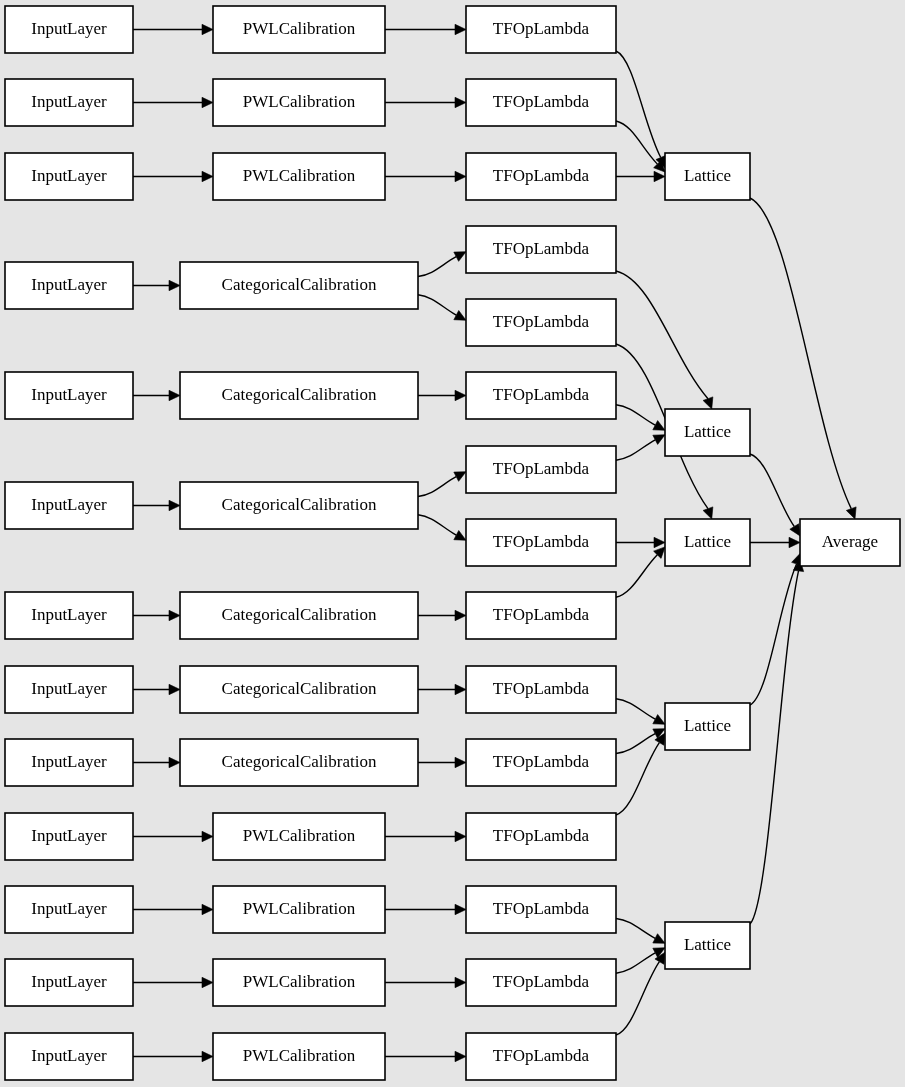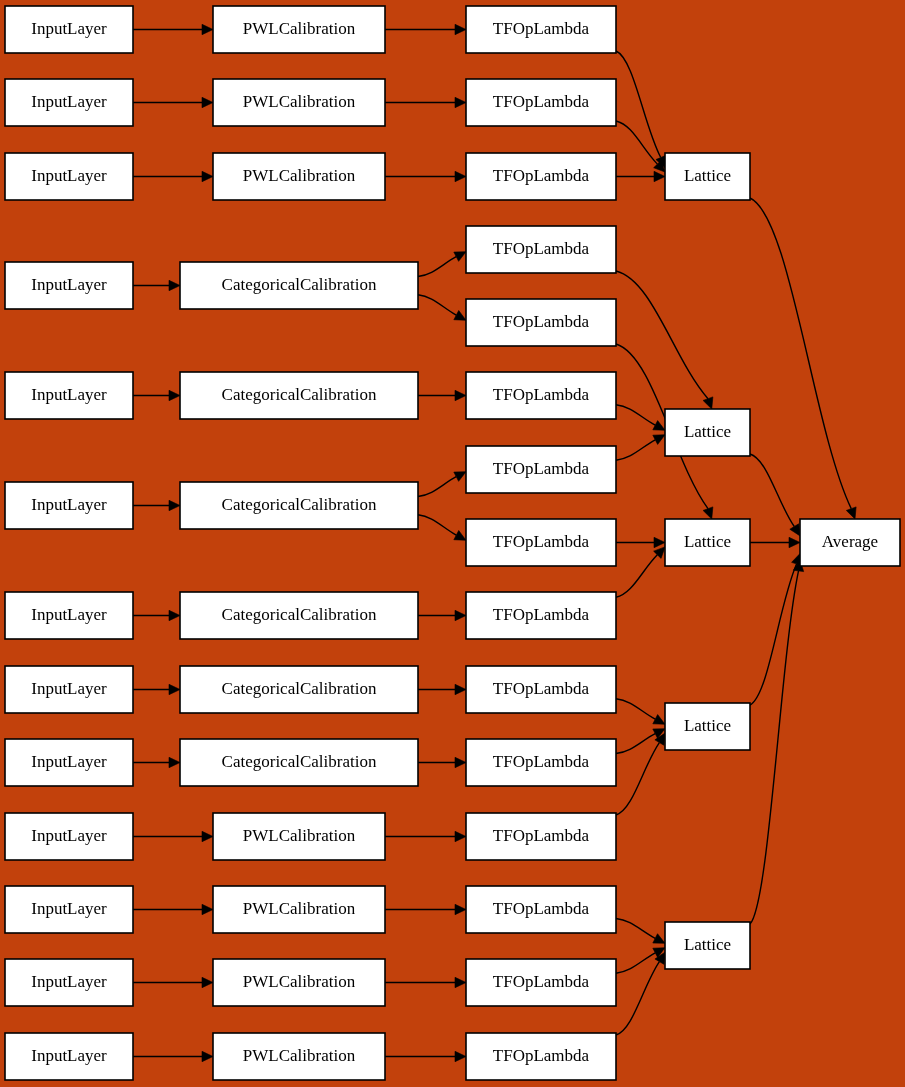--- a/index.html
+++ b/index.html
@@ -5,21 +5,21 @@
 <style>
   html, body {
     margin: 0;
     padding: 0;
     background: #ffffff;
   }
   #page {
     position: relative;
     width: 905px;
     height: 1087px;
-    background: #c2410c;
+    background: #e5e5e5;
     overflow: hidden;
     font-family: "Liberation Serif", "DejaVu Serif", serif;
   }
   #graph-svg {
     display: block;
     width: 905px;
     height: 1087px;
   }
   .node-box {
     fill: #ffffff;

